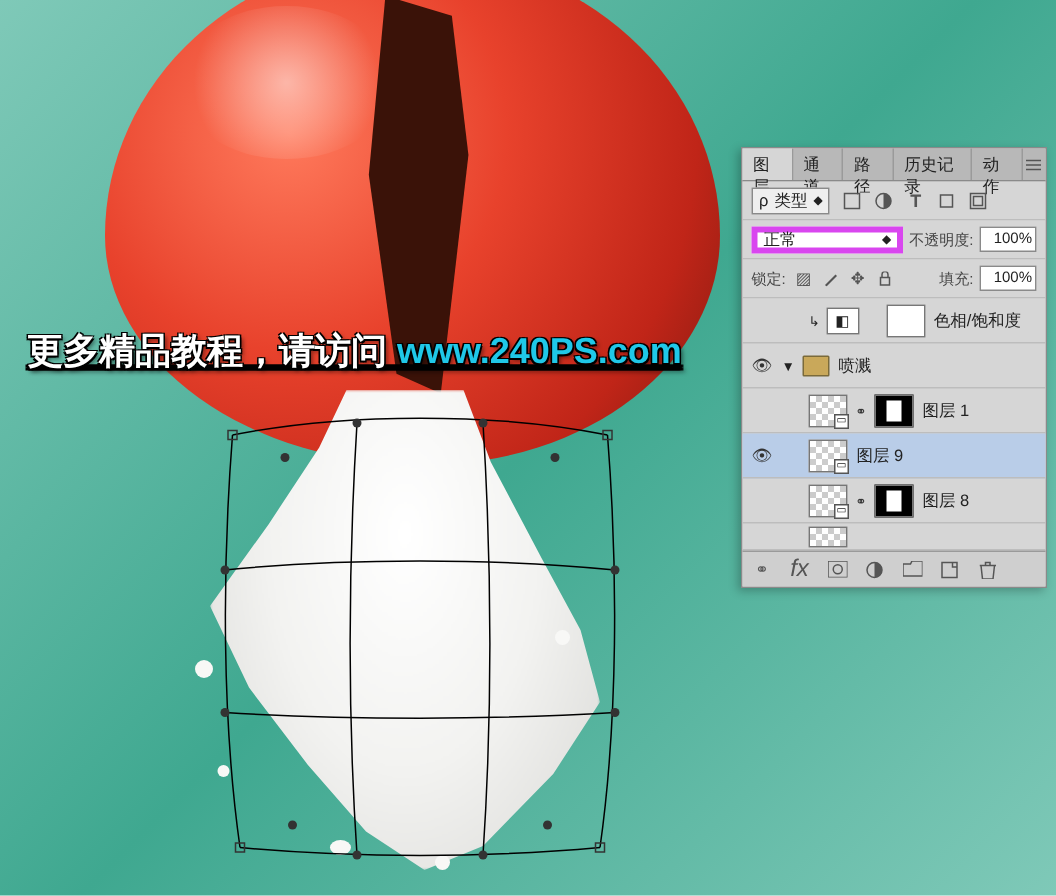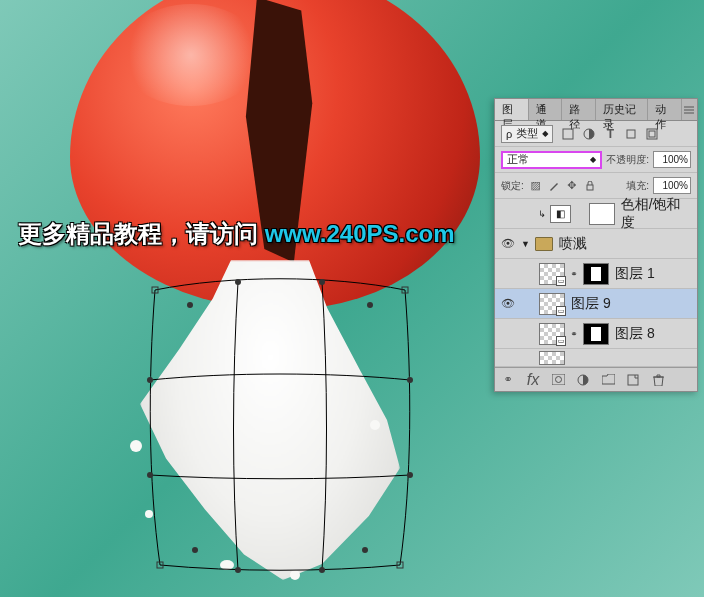--- a/index.html
+++ b/index.html
@@ -21,55 +21,55 @@
 .d3 { left: 230px; top: 160px; width: 10px; height: 10px; }
 .d4 { left: 80px; top: 300px; width: 14px; height: 10px; }
 .d5 { left: 150px; top: 310px; width: 10px; height: 10px; }
 
 .warp-grid { position: absolute; left: 150px; top: 280px; width: 260px; height: 290px; pointer-events: none; }
 .warp-grid svg { width: 100%; height: 100%; overflow: visible; }
 .warp-line { fill: none; stroke: #000; stroke-width: 1; }
 .warp-handle { fill: #333; }
 .warp-anchor { fill: none; stroke: #333; stroke-width: 1; }
 
-.overlay-text { position: absolute; left: 18px; top: 218px; font-size: 24px; font-weight: bold; white-space: nowrap; text-shadow: 1px 1px 0 #000, -1px -1px 0 #000, 1px -1px 0 #000, -1px 1px 0 #000, 2px 2px 3px rgba(0,0,0,0.5); }
+.overlay-text { position: absolute; left: 18px; top: 218px; font-size: 24px; font-weight: bold; white-space: nowrap; text-shadow: 1px 1px 0 #000, -1px -1px 0 #000, 1px -1px 0 #000, -1px 1px 0 #000, 2px 2px 3px rgba(0,0,0,0.5); text-decoration: underline; }
 .ot-white { color: #fff; }
 .ot-url { color: #1fc8e8; }
 
 .panel { position: absolute; right: 6px; top: 98px; width: 204px; background: #d6d6d6; border: 1px solid #8a8a8a; font-size: 11px; color: #222; box-shadow: -2px 2px 6px rgba(0,0,0,0.25); }
 .panel-tabs { display: flex; background: #b8b8b8; border-bottom: 1px solid #8a8a8a; height: 22px; }
 .ptab { padding: 3px 7px; font-size: 11px; border-right: 1px solid #9a9a9a; cursor: pointer; }
 .ptab.active { background: #d6d6d6; }
 .ptab-menu { margin-left: auto; width: 18px; display: flex; align-items: center; justify-content: center; cursor: pointer; }
 
 .panel-row { display: flex; align-items: center; height: 26px; padding: 0 6px; gap: 4px; background: #d6d6d6; border-bottom: 1px solid #bdbdbd; }
 .kind-select { display: flex; align-items: center; height: 18px; border: 1px solid #8a8a8a; background: #efefef; padding: 0 4px; font-size: 11px; gap: 4px; }
 .kind-select .chev { font-size: 8px; }
 .filter-icons { display: flex; gap: 7px; margin-left: 4px; }
 .fi { width: 14px; height: 14px; color: #555; display: flex; align-items: center; justify-content: center; }
 
-.blend-select { flex: 1; height: 18px; border: 2px solid #d946ef; background: #fff; padding: 0 4px; display: flex; align-items: center; justify-content: space-between; }
+.blend-select { flex: 1; height: 18px; border: 4px solid #d946ef; background: #fff; padding: 0 4px; display: flex; align-items: center; justify-content: space-between; }
 .label-sm { font-size: 10px; color: #444; }
 .pct-input { width: 38px; height: 17px; border: 1px solid #8a8a8a; background: #fff; padding: 0 2px; display: flex; align-items: center; justify-content: flex-end; font-size: 10px; }
 
 .lock-icons { display: flex; gap: 6px; margin-left: 2px; color: #555; }
 .lock-icons span { width: 12px; height: 12px; display: inline-flex; align-items: center; justify-content: center; }
 
 .layers { background: #d6d6d6; }
 .layer { display: flex; align-items: center; height: 30px; padding: 0 4px; border-bottom: 1px solid #bdbdbd; gap: 4px; }
 .layer.selected { background: #b9cde8; }
 .eye { width: 18px; text-align: center; color: #333; cursor: pointer; }
 .indent { width: 14px; }
 .thumb { width: 26px; height: 22px; border: 1px solid #777; background: #fff; display: flex; align-items: center; justify-content: center; position: relative; }
 .thumb.checker { background-image: linear-gradient(45deg,#ccc 25%,transparent 25%),linear-gradient(-45deg,#ccc 25%,transparent 25%),linear-gradient(45deg,transparent 75%,#ccc 75%),linear-gradient(-45deg,transparent 75%,#ccc 75%); background-size: 8px 8px; background-position: 0 0,0 4px,4px -4px,-4px 0; }
 .thumb.black { background: #000; }
 .thumb .shape { width: 10px; height: 14px; background: #fff; }
 .smartobj-badge { position: absolute; right: -2px; bottom: -2px; width: 10px; height: 10px; background: #fff; border: 1px solid #555; font-size: 7px; line-height: 8px; text-align: center; }
 .mask-link { width: 10px; text-align: center; font-size: 9px; color: #333; }
-.layer-name { font-size: 14px; padding-left: 2px; }
+.layer-name { font-size: 11px; padding-left: 2px; }
 .group-arrow { width: 10px; font-size: 9px; }
 .folder-ic { width: 18px; height: 14px; background: #c9a85a; border: 1px solid #7a6a3a; border-radius: 1px; }
 .adj-ic { width: 22px; height: 18px; border: 1px solid #777; background: #fff; display: flex; align-items: center; justify-content: center; font-size: 10px; }
 
 .panel-footer { display: flex; align-items: center; justify-content: flex-start; height: 24px; padding: 0 6px; gap: 11px; background: #cfcfcf; border-top: 1px solid #9a9a9a; }
 .pf-ic { width: 14px; height: 14px; color: #555; display: inline-flex; align-items: center; justify-content: center; cursor: pointer; }
 </style>
 </head>
 <body>
 

